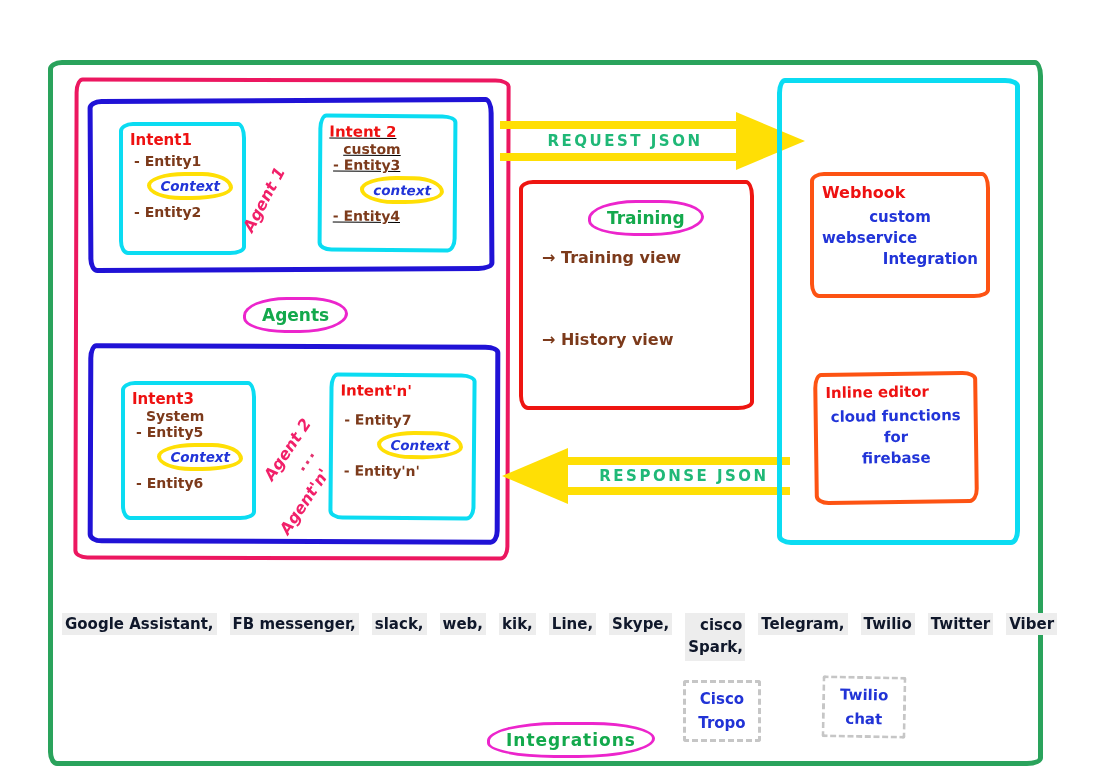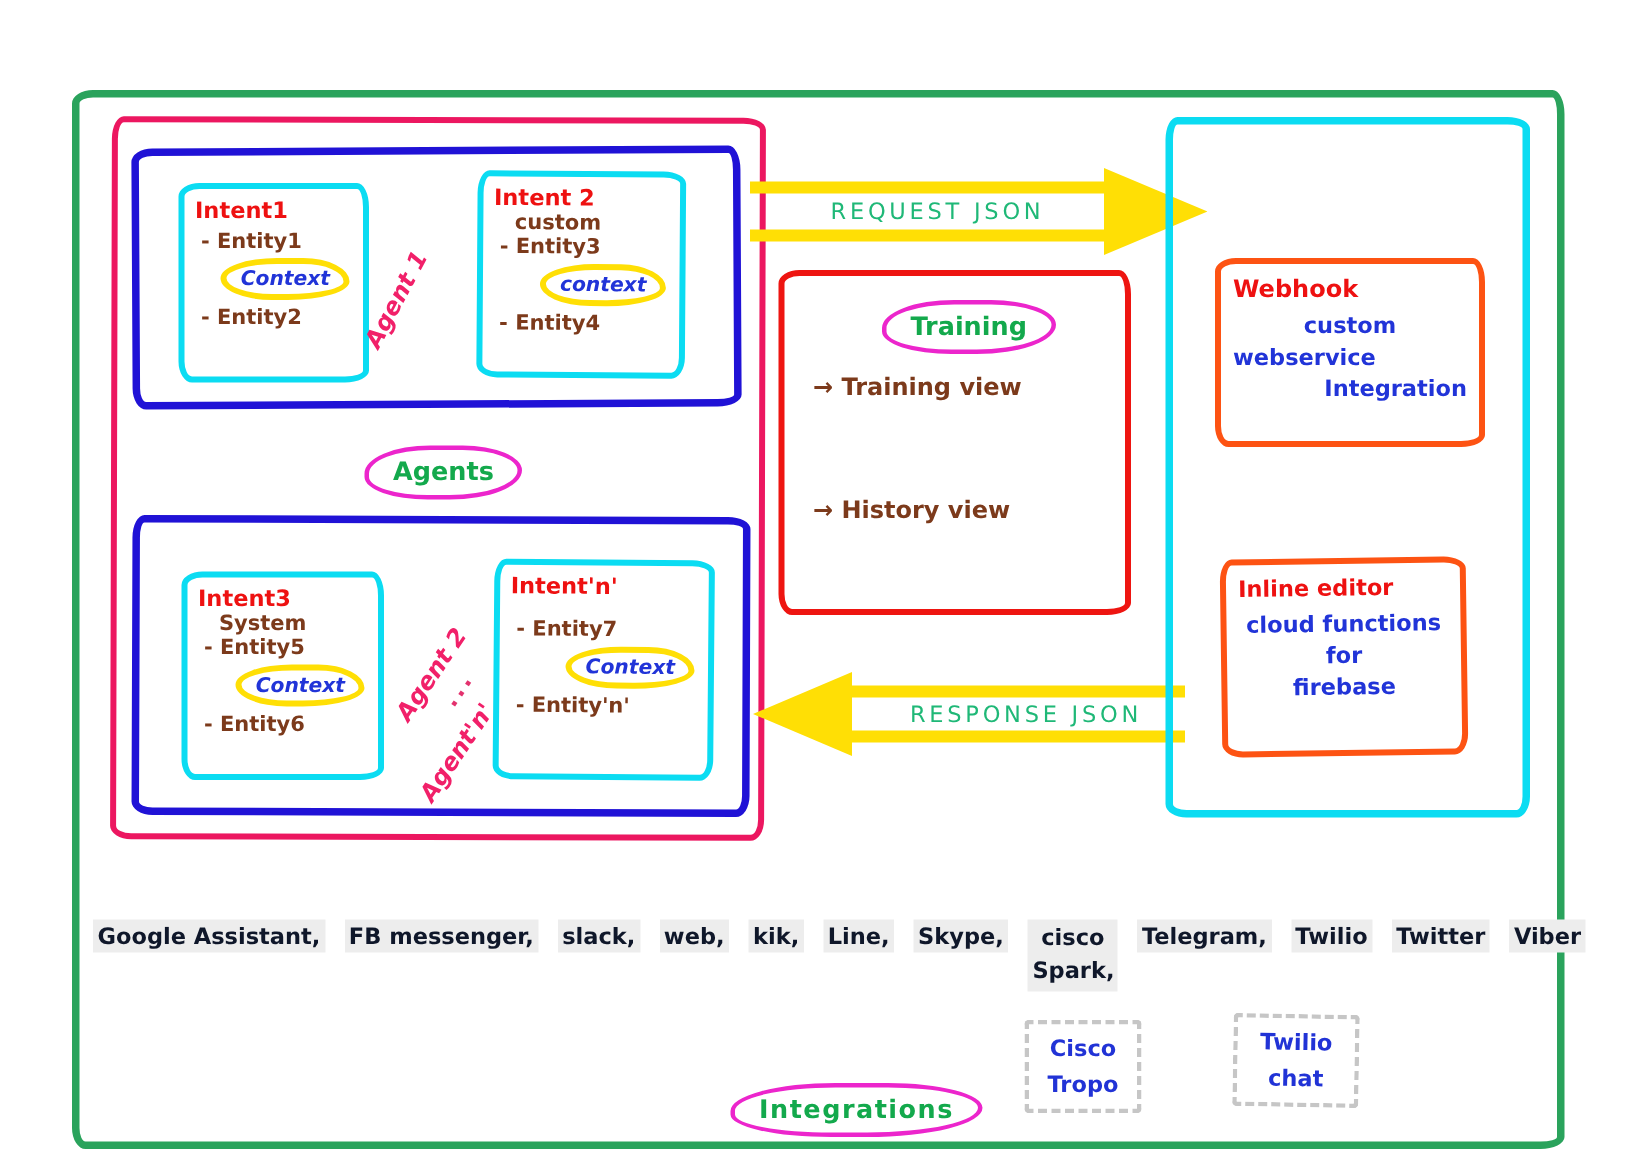--- a/index.html
+++ b/index.html
@@ -42,21 +42,21 @@
   
   .agent-label { position:absolute; color:#f12069; font-weight:bold; font-style:italic;
                  font-size:16px; white-space:nowrap; text-align:center; }
   .agent-dots  { position:absolute; color:#e3326e; font-size:16px; letter-spacing:2px; font-weight:bold; }
 
   
   .h-arrow { position:absolute; }
   .arrow-bar { position:absolute; top:9px; bottom:9px;
                border-top:8px solid #ffdf05; border-bottom:8px solid #ffdf05;
                display:flex; align-items:center; justify-content:center; }
-  .arrow-text { color:#1fb877; font-weight:normal; font-size:15px; letter-spacing:2.5px; white-space:nowrap;margin-left:12px; }
+  .arrow-text { color:#1fb877; font-weight:bold; font-size:15px; letter-spacing:2.5px; white-space:nowrap;margin-left:12px; }
   .arrow-head { position:absolute; top:0; height:100%; background:#ffdf05; }
   .head-right { clip-path:polygon(0 0, 100% 50%, 0 100%); }
   .head-left  { clip-path:polygon(100% 0, 0 50%, 100% 100%); }
 
   
   .training-box { left:519px; top:180px; width:235px; height:230px; border:4px solid #ee1511; }
   .training-cloud { left:588px; top:200px; font-size:17px; }
   .training-item { position:absolute; color:#7c3a1b; font-weight:bold; font-size:16px; white-space:nowrap; }
 
   
@@ -68,21 +68,21 @@
   
   .band { left:48px; top:566px; width:995px; height:37px;
           border-top:4px solid #25c364; border-bottom:4px solid #25c364;
           display:flex; align-items:center; justify-content:center; }
   .band-text { color:#1c1c1c; font-weight:bold; font-size:16.5px; letter-spacing:1px; word-spacing:5px; }
 
   
   .platforms { left:62px; top:613px; width:985px; display:flex; align-items:flex-start; gap:13px; }
   .platform { color:#0f172a; font-weight:bold; font-size:15px; background:#ededed;
               padding:2px 3px; white-space:nowrap; }
-  .platform.wrap { white-space:normal; width:60px; text-align:center; line-height:1.45; }
+  .platform.wrap { white-space:normal; width:60px; text-align:right; line-height:1.45; }
 
   
   .partner-box { position:absolute; border:3px dashed #c6c6c6; border-radius:3px;
                  display:flex; flex-direction:column; justify-content:space-around; align-items:center;
                  padding:4px 2px; }
   .partner-line { color:#2133d6; font-weight:bold; font-size:15px; }
 
   .integrations-cloud { left:487px; top:722px; font-size:17px; letter-spacing:1px; }
 </style>
 </head>
@@ -97,21 +97,21 @@
 
   <div class="frame blue-frame-top sketch"></div>
 
   <div class="intent-box sketch" style="left:119px; top:122px; width:127px; height:133px;">
     <div class="intent-title">Intent1</div>
     <div class="entity">- Entity1</div>
     <div class="ctx-row"><span class="ctx">Context</span></div>
     <div class="entity">- Entity2</div>
   </div>
 
-  <div class="intent-box sketch2" style="left:318px; top:114px; width:139px; height:138px; transform:rotate(.4deg);">
+  <div class="intent-box sketch2" style="left:318px; top:114px; width:139px; height:138px; transform:rotate(.4deg);text-decoration:underline;">
     <div class="intent-title">Intent 2</div>
     <div class="intent-sub">custom</div>
     <div class="entity" style="margin-top:0;">- Entity3</div>
     <div class="ctx-row"><span class="ctx">context</span></div>
     <div class="entity">- Entity4</div>
   </div>
 
   <div class="agent-label" style="left:214px; top:190px; width:100px; transform:rotate(-62deg);">Agent 1</div>
 
   <div class="abs cloud" style="left:243px; top:297px; font-size:17px;">Agents</div>

